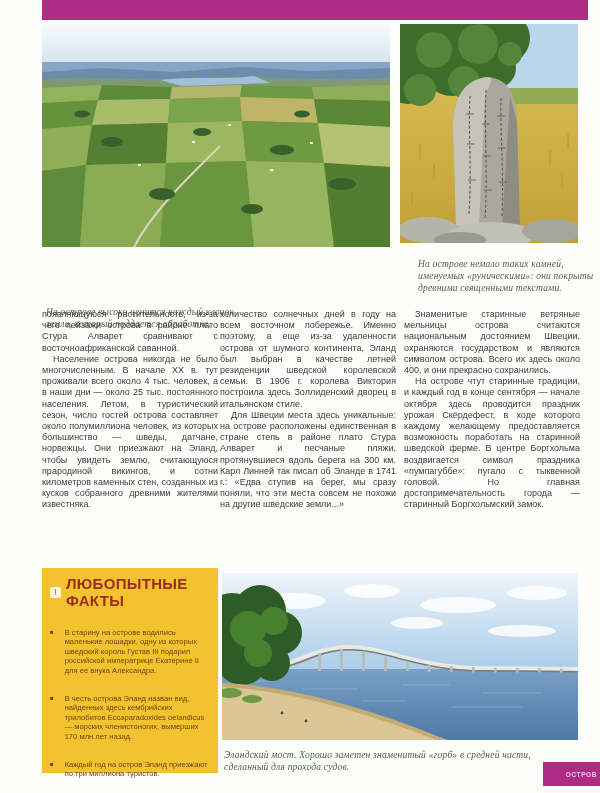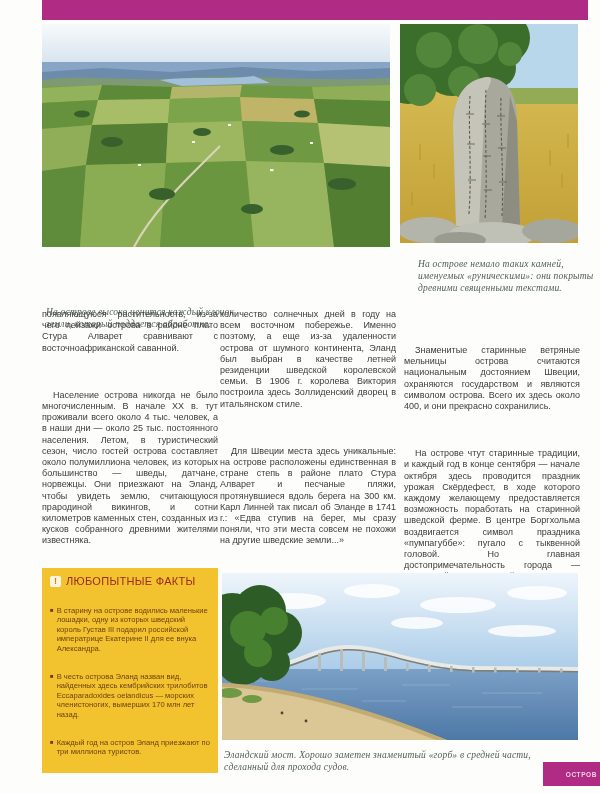--- a/index.html
+++ b/index.html
@@ -27,36 +27,36 @@
   #cap-bridge { left:224px; top:749px; width:352px;font-style:italic; }
   
   .col {
     width:176px; top:309px; color:#3b3b3b; font-size:9px; line-height:11.2px;
     text-align:justify;
   }
   #col1 { left:42px; }
   #col2 { left:220px; }
   #col3 { left:404px; }
   .col p { margin:0; }
-  .col p.indent { text-indent:11px;margin-top:36px; }
+  .col p.indent { text-indent:11px; }
   
   #facts-box {
     left:42px; top:568px; width:176px; height:205px;
     background:#f2c22f; padding:7px 8px 6px 8px;
   }
   #facts-head { display:flex; align-items:center; gap:5px; margin-bottom:4px; }
   #facts-icon {
     width:11px; height:11px; background:#fdf6e2; border-radius:2px;
     color:#e07a1e; font-weight:bold; font-size:9px; line-height:11px;
     text-align:center; flex:0 0 auto;
   }
-  #facts-title { color:#9c2b20; font-weight:normal; font-size:11px; letter-spacing:0.3px; }
+  #facts-title { color:#9c2b20; font-weight:bold; font-size:15px; letter-spacing:0.3px; }
   #facts-list { list-style:none; }
   #facts-list li {
-    display:flex; gap:3px; color:#6e4312; font-size:7.6px; line-height:9.4px;
+    display:flex; gap:11px; color:#6e4312; font-size:7.6px; line-height:9.4px;
     margin-bottom:3px; text-align:left;margin-top:19px;
   }
   .fact-bullet { color:#7a3a16; font-size:6px; line-height:9.4px; flex:0 0 auto; }
   
   #section-tab {
     right:0; top:762px; width:57px; height:24px; background:#b02c84;
     display:flex; align-items:center; justify-content:flex-end;
     padding-right:3px;
   }
   #section-tab span {

